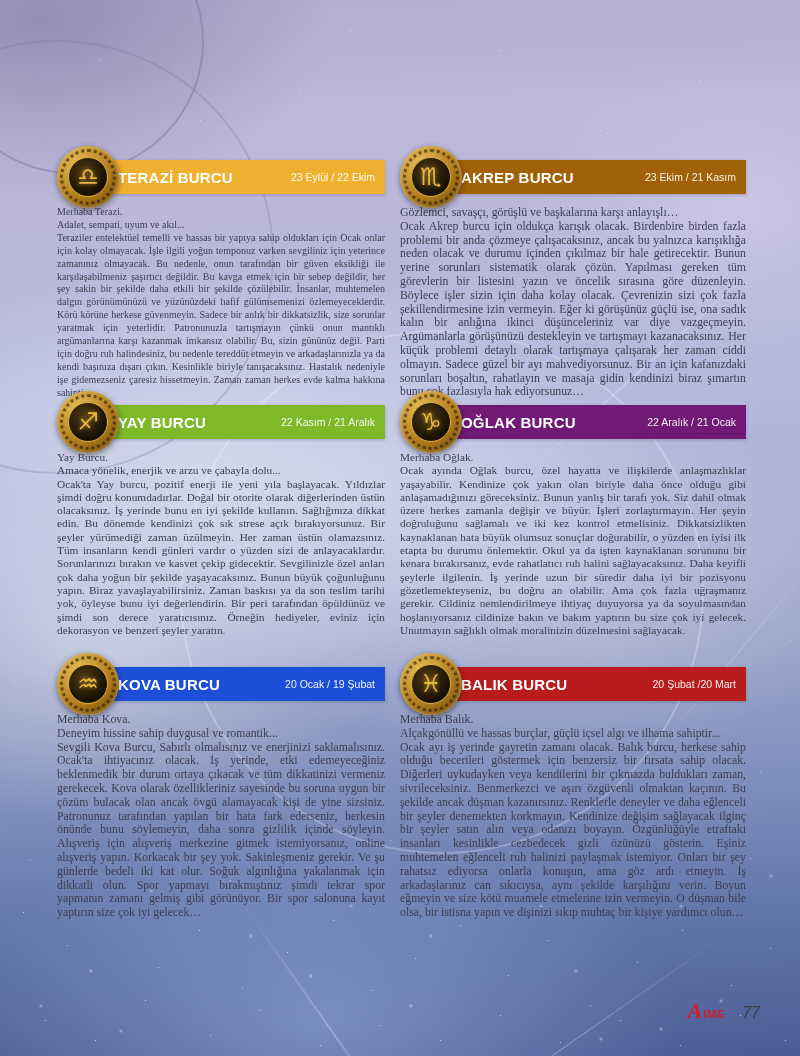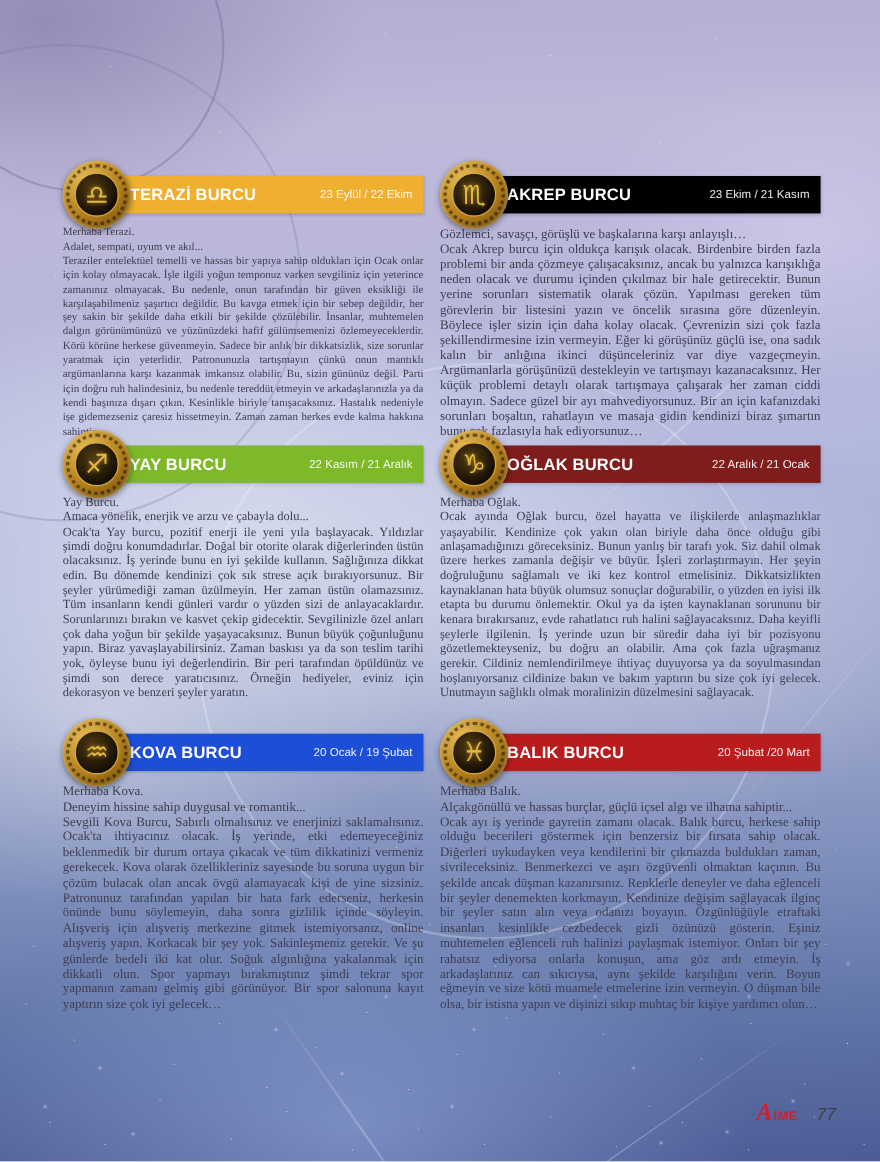--- a/index.html
+++ b/index.html
@@ -146,21 +146,21 @@
     <p class="traits">Adalet, sempati, uyum ve akıl...</p>
     <p class="text">Teraziler entelektüel temelli ve hassas bir yapıya sahip oldukları için Ocak onlar için kolay olmayacak. İşle ilgili yoğun temponuz varken sevgiliniz için yeterince zamanınız olmayacak. Bu nedenle, onun tarafından bir güven eksikliği ile karşılaşabilmeniz şaşırtıcı değildir. Bu kavga etmek için bir sebep değildir, her şey sakin bir şekilde daha etkili bir şekilde çözülebilir. İnsanlar, muhtemelen dalgın görünümünüzü ve yüzünüzdeki hafif gülümsemenizi özlemeyeceklerdir. Körü körüne herkese güvenmeyin. Sadece bir anlık bir dikkatsizlik, size sorunlar yaratmak için yeterlidir. Patronunuzla tartışmayın çünkü onun mantıklı argümanlarına karşı kazanmak imkansız olabilir. Bu, sizin gününüz değil. Parti için doğru ruh halindesiniz, bu nedenle tereddüt etmeyin ve arkadaşlarınızla ya da kendi başınıza dışarı çıkın. Kesinlikle biriyle tanışacaksınız. Hastalık nedeniyle işe gidemezseniz çaresiz hissetmeyin. Zaman zaman herkes evde kalma hakkına sahiptir…</p>
   </div>
 </div>
 
 <div class="card c1">
   <div class="header">
     <div class="medallion">
       <span class="symbol">♏</span>
     </div>
-    <div class="bar" style="background-color: #000000;">
+    <div class="bar" style="background-color: #a16207;">
       <span class="title">AKREP BURCU</span>
       <span class="dates">23 Ekim / 21 Kasım</span>
     </div>
   </div>
   <div class="body fs-l">
     <p class="traits">Gözlemci, savaşçı, görüşlü ve başkalarına karşı anlayışlı…</p>
     <p class="text">Ocak Akrep burcu için oldukça karışık olacak. Birdenbire birden fazla problemi bir anda çözmeye çalışacaksınız, ancak bu yalnızca karışıklığa neden olacak ve durumu içinden çıkılmaz bir hale getirecektir. Bunun yerine sorunları sistematik olarak çözün. Yapılması gereken tüm görevlerin bir listesini yazın ve öncelik sırasına göre düzenleyin. Böylece işler sizin için daha kolay olacak. Çevrenizin sizi çok fazla şekillendirmesine izin vermeyin. Eğer ki görüşünüz güçlü ise, ona sadık kalın bir anlığına ikinci düşünceleriniz var diye vazgeçmeyin. Argümanlarla görüşünüzü destekleyin ve tartışmayı kazanacaksınız. Her küçük problemi detaylı olarak tartışmaya çalışarak her zaman ciddi olmayın. Sadece güzel bir ayı mahvediyorsunuz. Bir an için kafanızdaki sorunları boşaltın, rahatlayın ve masaja gidin kendinizi biraz şımartın bunu çok fazlasıyla hak ediyorsunuz…</p>
   </div>
 </div>
 
@@ -179,21 +179,21 @@
     <p class="traits">Amaca yönelik, enerjik ve arzu ve çabayla dolu...</p>
     <p class="text">Ocak'ta Yay burcu, pozitif enerji ile yeni yıla başlayacak. Yıldızlar şimdi doğru konumdadırlar. Doğal bir otorite olarak diğerlerinden üstün olacaksınız. İş yerinde bunu en iyi şekilde kullanın. Sağlığınıza dikkat edin. Bu dönemde kendinizi çok sık strese açık bırakıyorsunuz. Bir şeyler yürümediği zaman üzülmeyin. Her zaman üstün olamazsınız. Tüm insanların kendi günleri vardır o yüzden sizi de anlayacaklardır.  Sorunlarınızı bırakın ve kasvet çekip gidecektir. Sevgilinizle özel anları çok daha yoğun bir şekilde yaşayacaksınız. Bunun büyük çoğunluğunu yapın. Biraz yavaşlayabilirsiniz. Zaman baskısı ya da son teslim tarihi yok, öyleyse bunu iyi değerlendirin. Bir peri tarafından öpüldünüz ve şimdi son derece yaratıcısınız. Örneğin hediyeler, eviniz için dekorasyon ve benzeri şeyler yaratın.</p>
   </div>
 </div>
 
 <div class="card c3">
   <div class="header">
     <div class="medallion">
       <span class="symbol">♑</span>
     </div>
-    <div class="bar" style="background-color: #7f1d1d;">
+    <div class="bar" style="background-color: #701a75;">
       <span class="title">OĞLAK BURCU</span>
       <span class="dates">22 Aralık / 21 Ocak</span>
     </div>
   </div>
   <div class="body fs-m">
     <p class="greeting">Merhaba Oğlak.</p>
     <p class="text">Ocak ayında Oğlak burcu, özel hayatta ve ilişkilerde anlaşmazlıklar yaşayabilir. Kendinize çok yakın olan biriyle daha önce olduğu gibi anlaşamadığınızı göreceksiniz. Bunun yanlış bir tarafı yok. Siz dahil olmak üzere herkes zamanla değişir ve büyür. İşleri zorlaştırmayın. Her şeyin doğruluğunu sağlamalı ve iki kez kontrol etmelisiniz. Dikkatsizlikten kaynaklanan hata büyük olumsuz sonuçlar doğurabilir, o yüzden en iyisi ilk etapta bu durumu önlemektir. Okul ya da işten kaynaklanan sorununu bir kenara bırakırsanız, evde rahatlatıcı ruh halini sağlayacaksınız. Daha keyifli şeylerle ilgilenin. İş yerinde uzun bir süredir daha iyi bir pozisyonu gözetlemekteyseniz, bu doğru an olabilir. Ama çok fazla uğraşmanız gerekir. Cildiniz nemlendirilmeye ihtiyaç duyuyorsa ya da soyulmasından hoşlanıyorsanız cildinize bakın ve bakım yaptırın bu size çok iyi gelecek. Unutmayın sağlıklı olmak moralinizin düzelmesini sağlayacak.</p>
   </div>
 </div>
 

